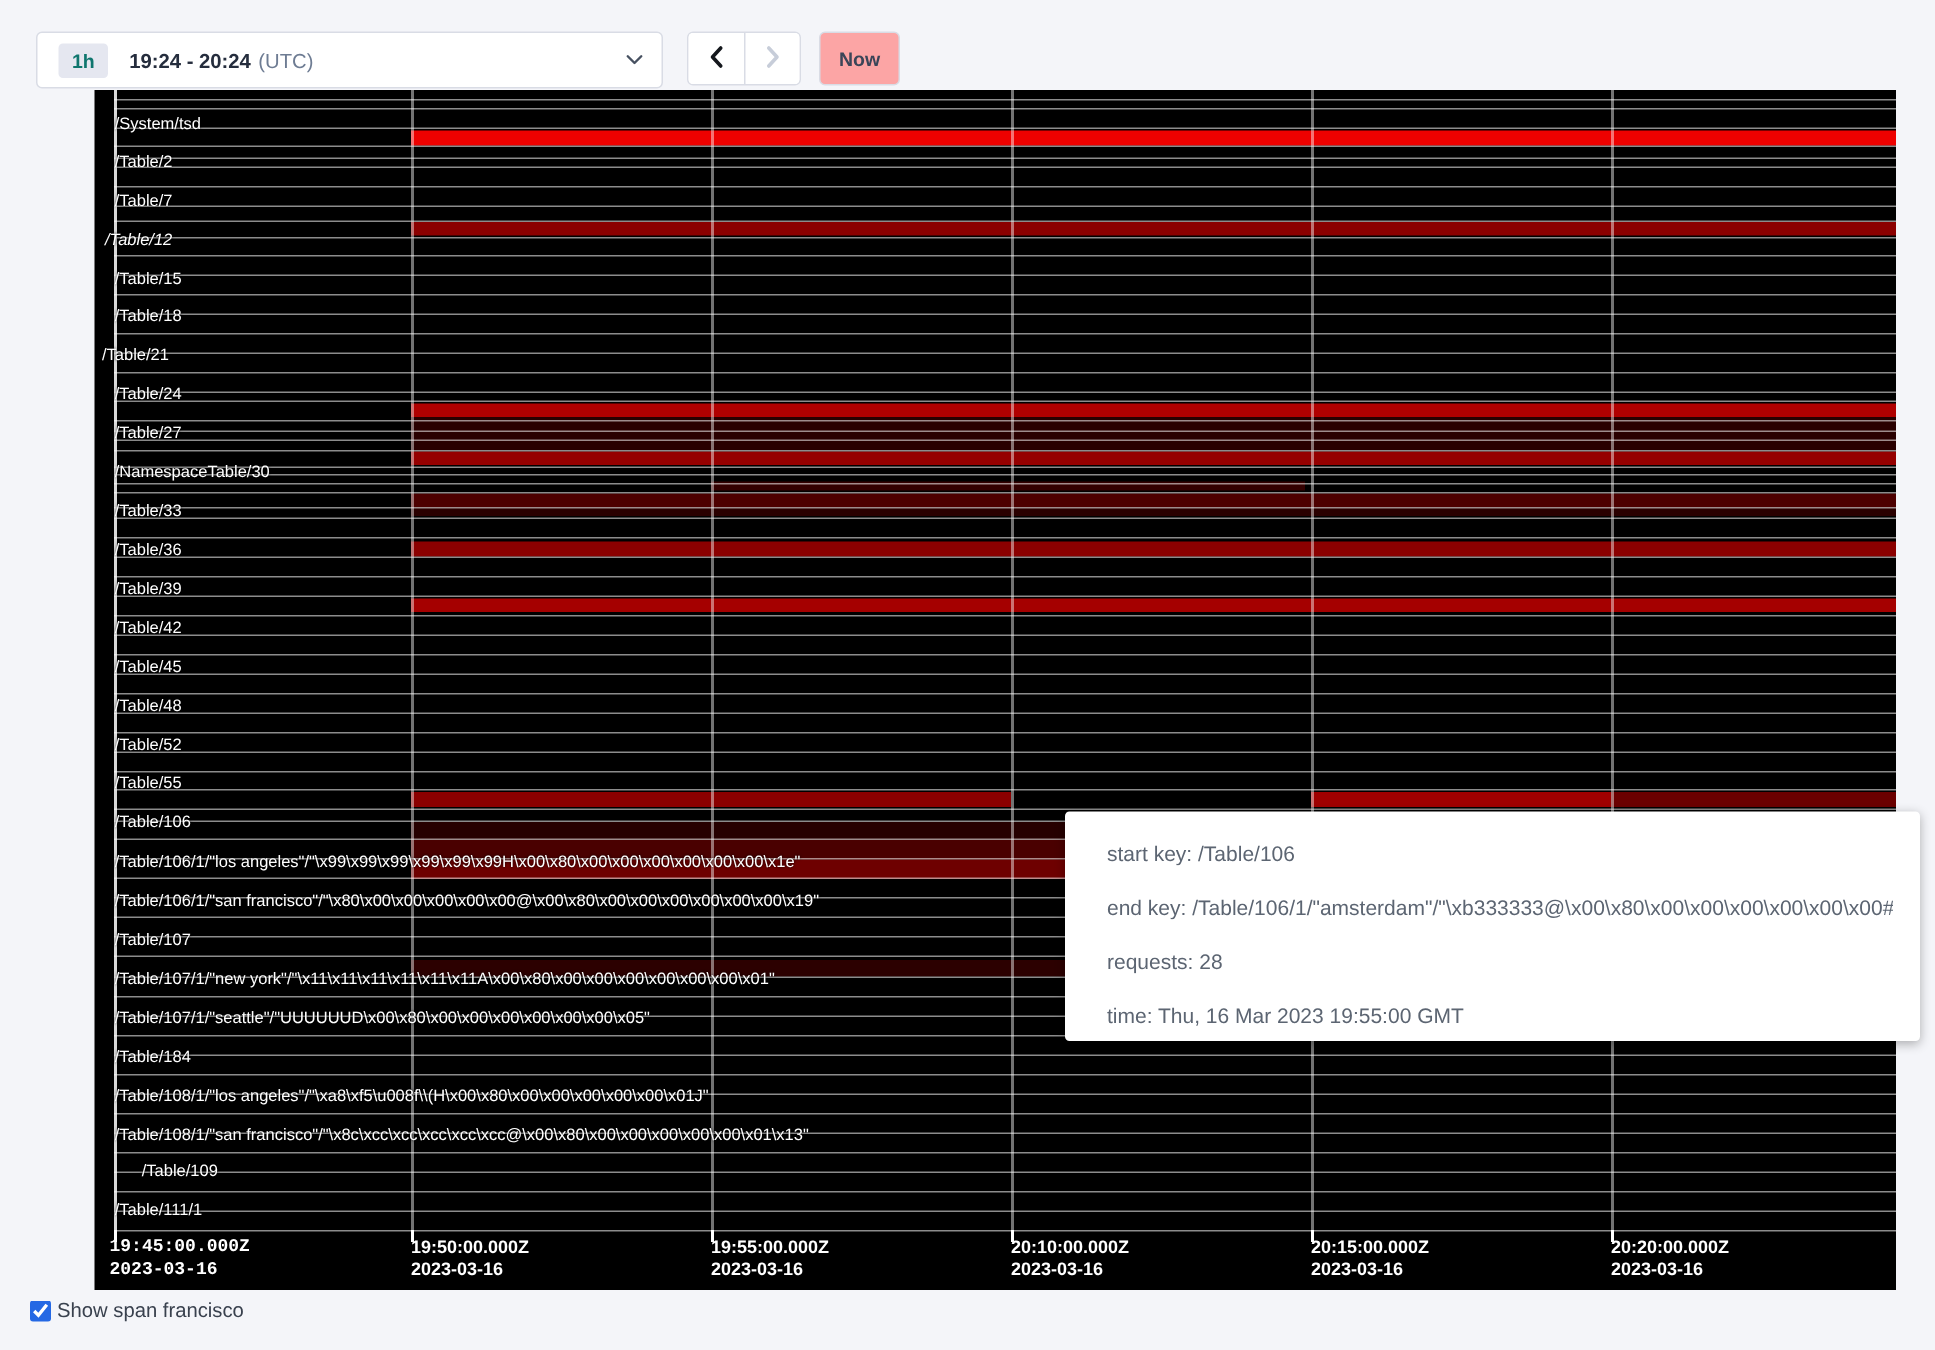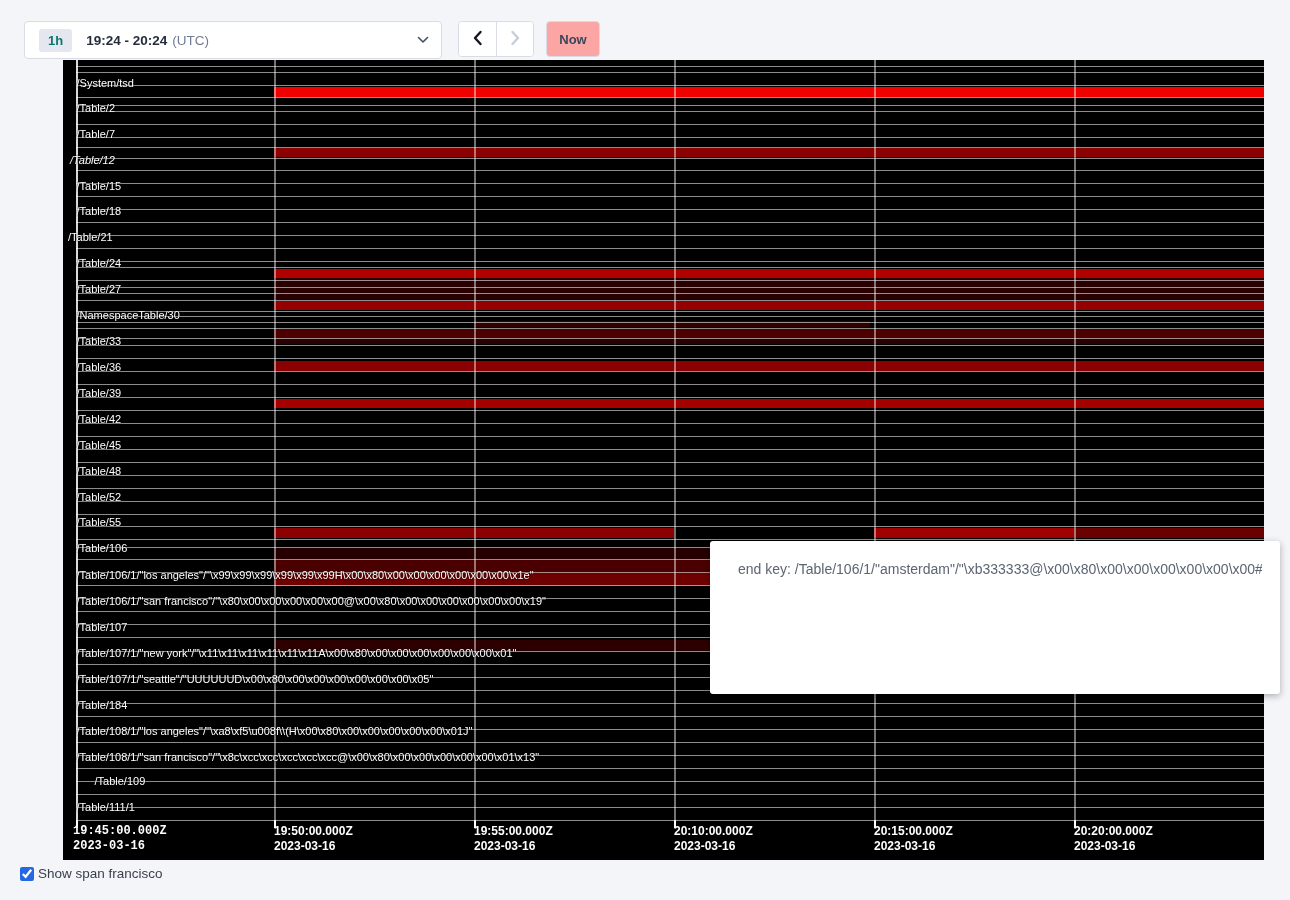--- a/index.html
+++ b/index.html
@@ -259,19 +259,22 @@
       <div>2023-03-16</div>
     </div>
     <div class="tick" style="left: 1011px; top: 760px;"></div>
     <div class="axis-label" style="left: 1011px; top: 764px;">
       <div>20:20:00.000Z</div>
       <div>2023-03-16</div>
     </div>
   </div>
 
 <div class="kv-tooltip">
+  <div class="tip-line">start key: /Table/106</div>
   <div class="tip-line">end key: /Table/106/1/"amsterdam"/"\xb333333@\x00\x80\x00\x00\x00\x00\x00\x00#"</div>
+  <div class="tip-line">requests: 28</div>
+  <div class="tip-line">time: Thu, 16 Mar 2023 19:55:00 GMT</div>
 </div>
 
 <label class="footer-check">
   <input type="checkbox" checked="" style="">
   <span>Show span francisco</span>
 </label>
 
 </body></html>

